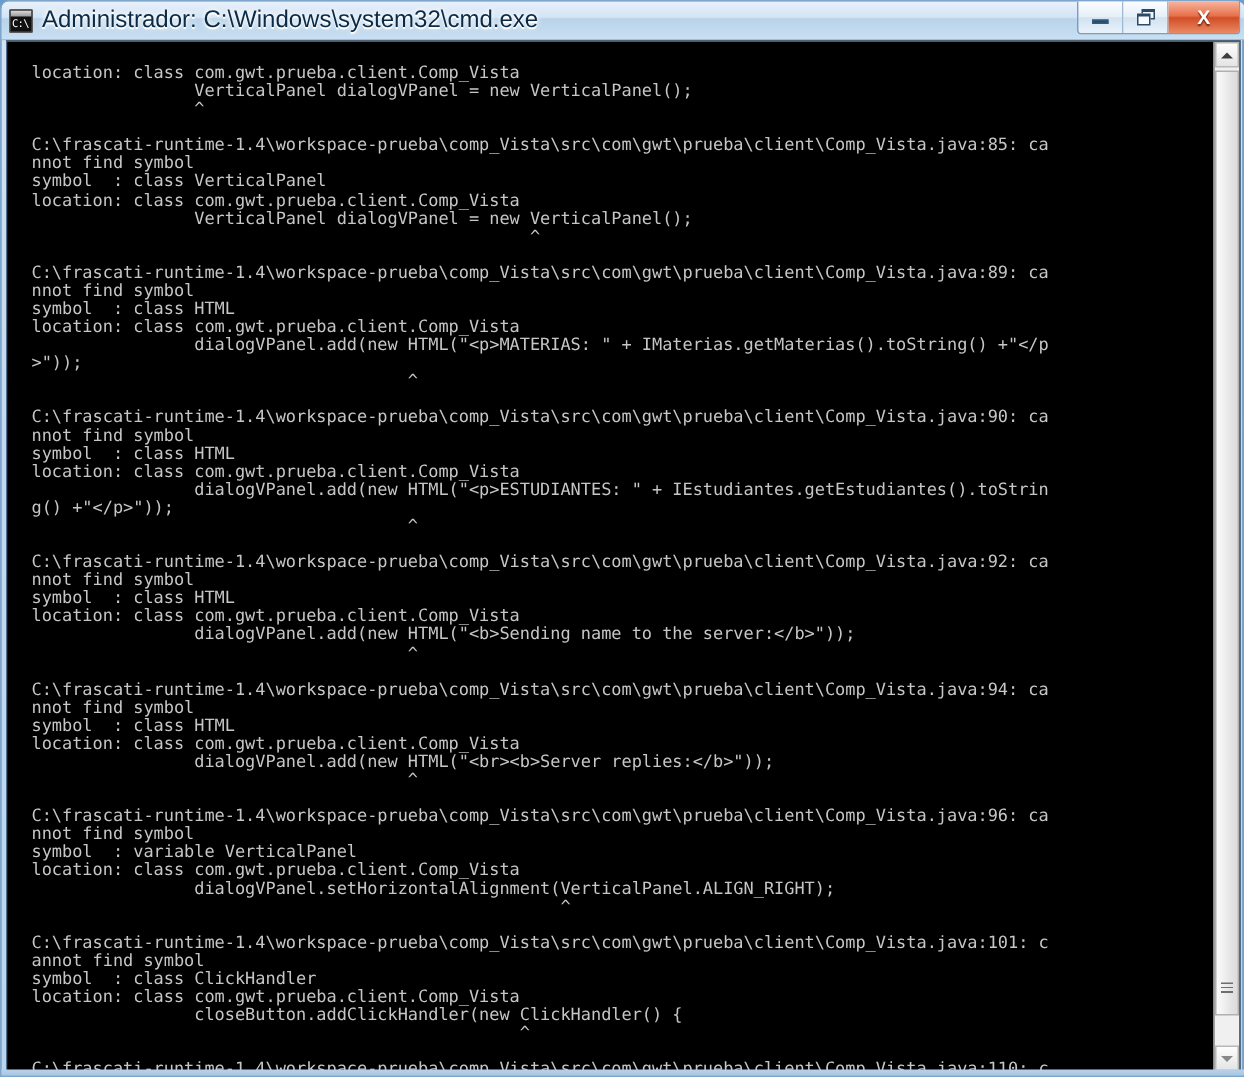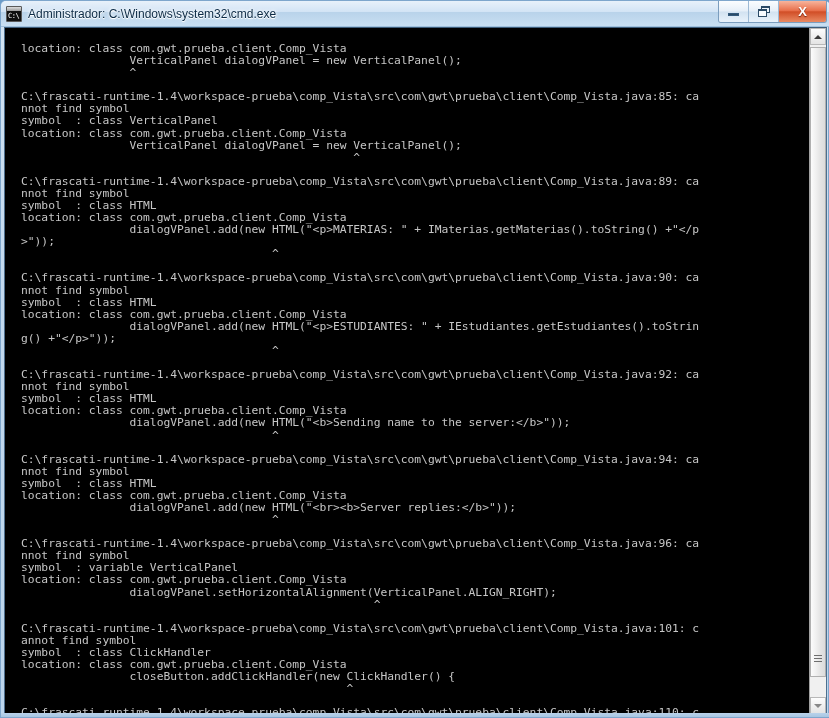--- a/index.html
+++ b/index.html
@@ -69,21 +69,21 @@
     left: 1px; top: 5px;
     font-family: "DejaVu Sans Mono", monospace;
     font-size: 7px;
     line-height: 8px;
     color: #ffffff;
     letter-spacing: -0.5px;
   }
 
   .title-text {
     font-family: "Liberation Sans", sans-serif;
-    font-size: 12px;
+    font-size: 16px;
     color: #0b2a45;
     text-shadow: 0 0 3px #ffffff, 0 0 5px #ffffff, 0 1px 0 #ffffff;
     white-space: nowrap;
     flex: 1 1 auto;
   }
 
   
   .win-buttons {
     position: absolute;
     right: 3px;

